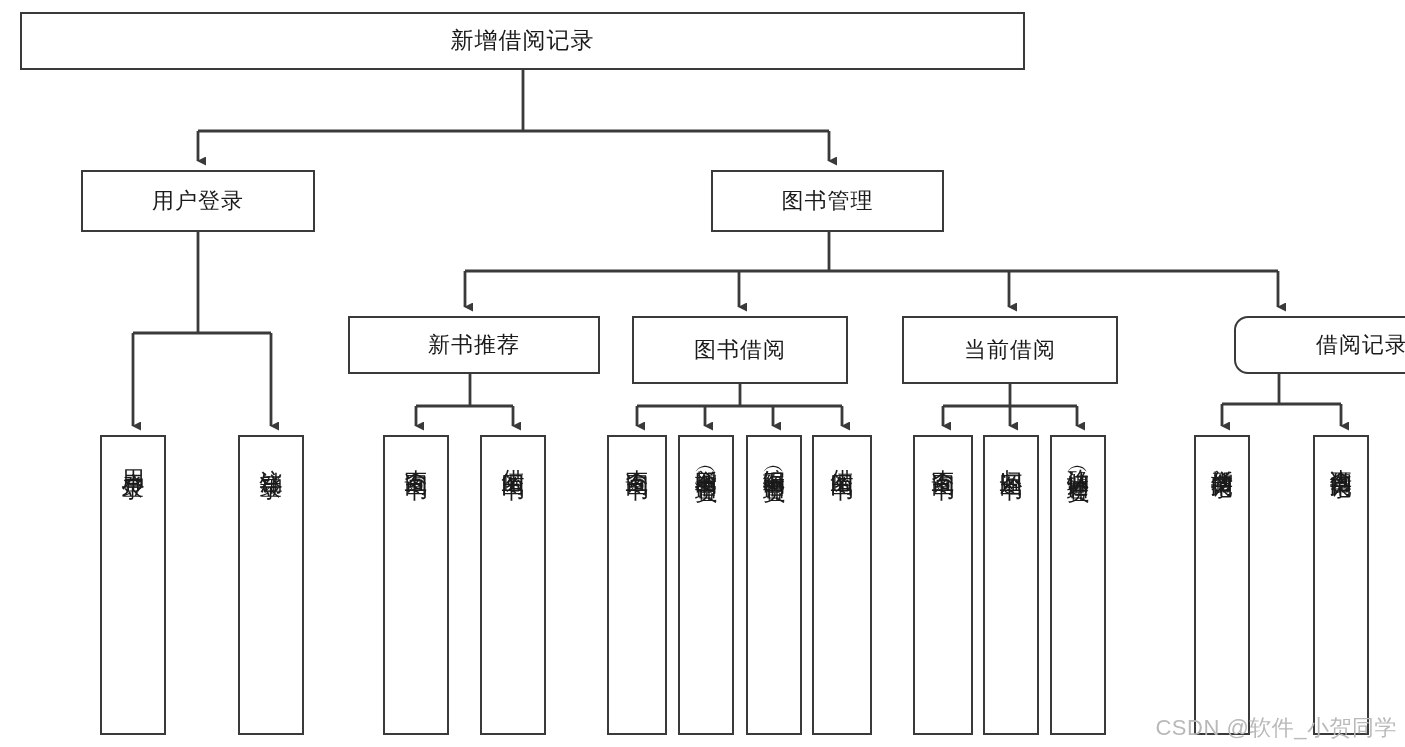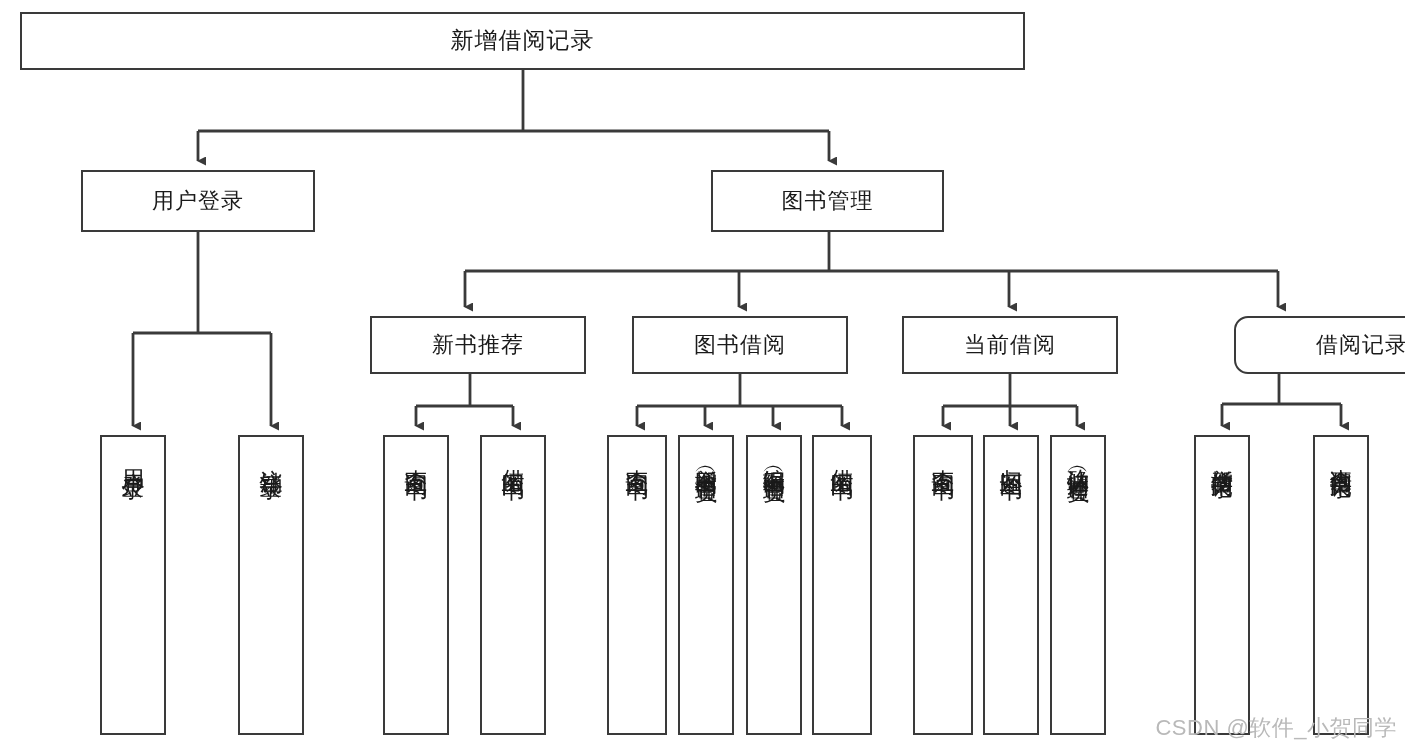--- a/index.html
+++ b/index.html
@@ -128,27 +128,27 @@
     <span class="label">新增借阅记录</span>
   </div>
 
   <div class="node lvl2" style="left:81px;top:170px;width:234px;height:62px;">
     <span class="label">用户登录</span>
   </div>
   <div class="node lvl2" style="left:711px;top:170px;width:233px;height:62px;">
     <span class="label">图书管理</span>
   </div>
 
-  <div class="node lvl3" style="left:370px;top:316px;width:216px;height:58px;">
+  <div class="node lvl3" style="left:348px;top:316px;width:252px;height:58px;">
     <span class="label">新书推荐</span>
   </div>
-  <div class="node lvl3" style="left:632px;top:316px;width:216px;height:58px;">
+  <div class="node lvl3" style="left:632px;top:316px;width:216px;height:68px;">
     <span class="label">图书借阅</span>
   </div>
-  <div class="node lvl3" style="left:902px;top:316px;width:216px;height:58px;">
+  <div class="node lvl3" style="left:902px;top:316px;width:216px;height:68px;">
     <span class="label">当前借阅</span>
   </div>
   <div class="node lvl3" style="left:1234px;top:316px;width:256px;height:58px;border-radius:14px;">
     <span class="label">借阅记录</span>
   </div>
 
   <div class="leaf" style="left:100px;top:435px;width:66px;height:300px;">
     <span class="label">用户登录</span>
   </div>
   <div class="leaf" style="left:238px;top:435px;width:66px;height:300px;">

